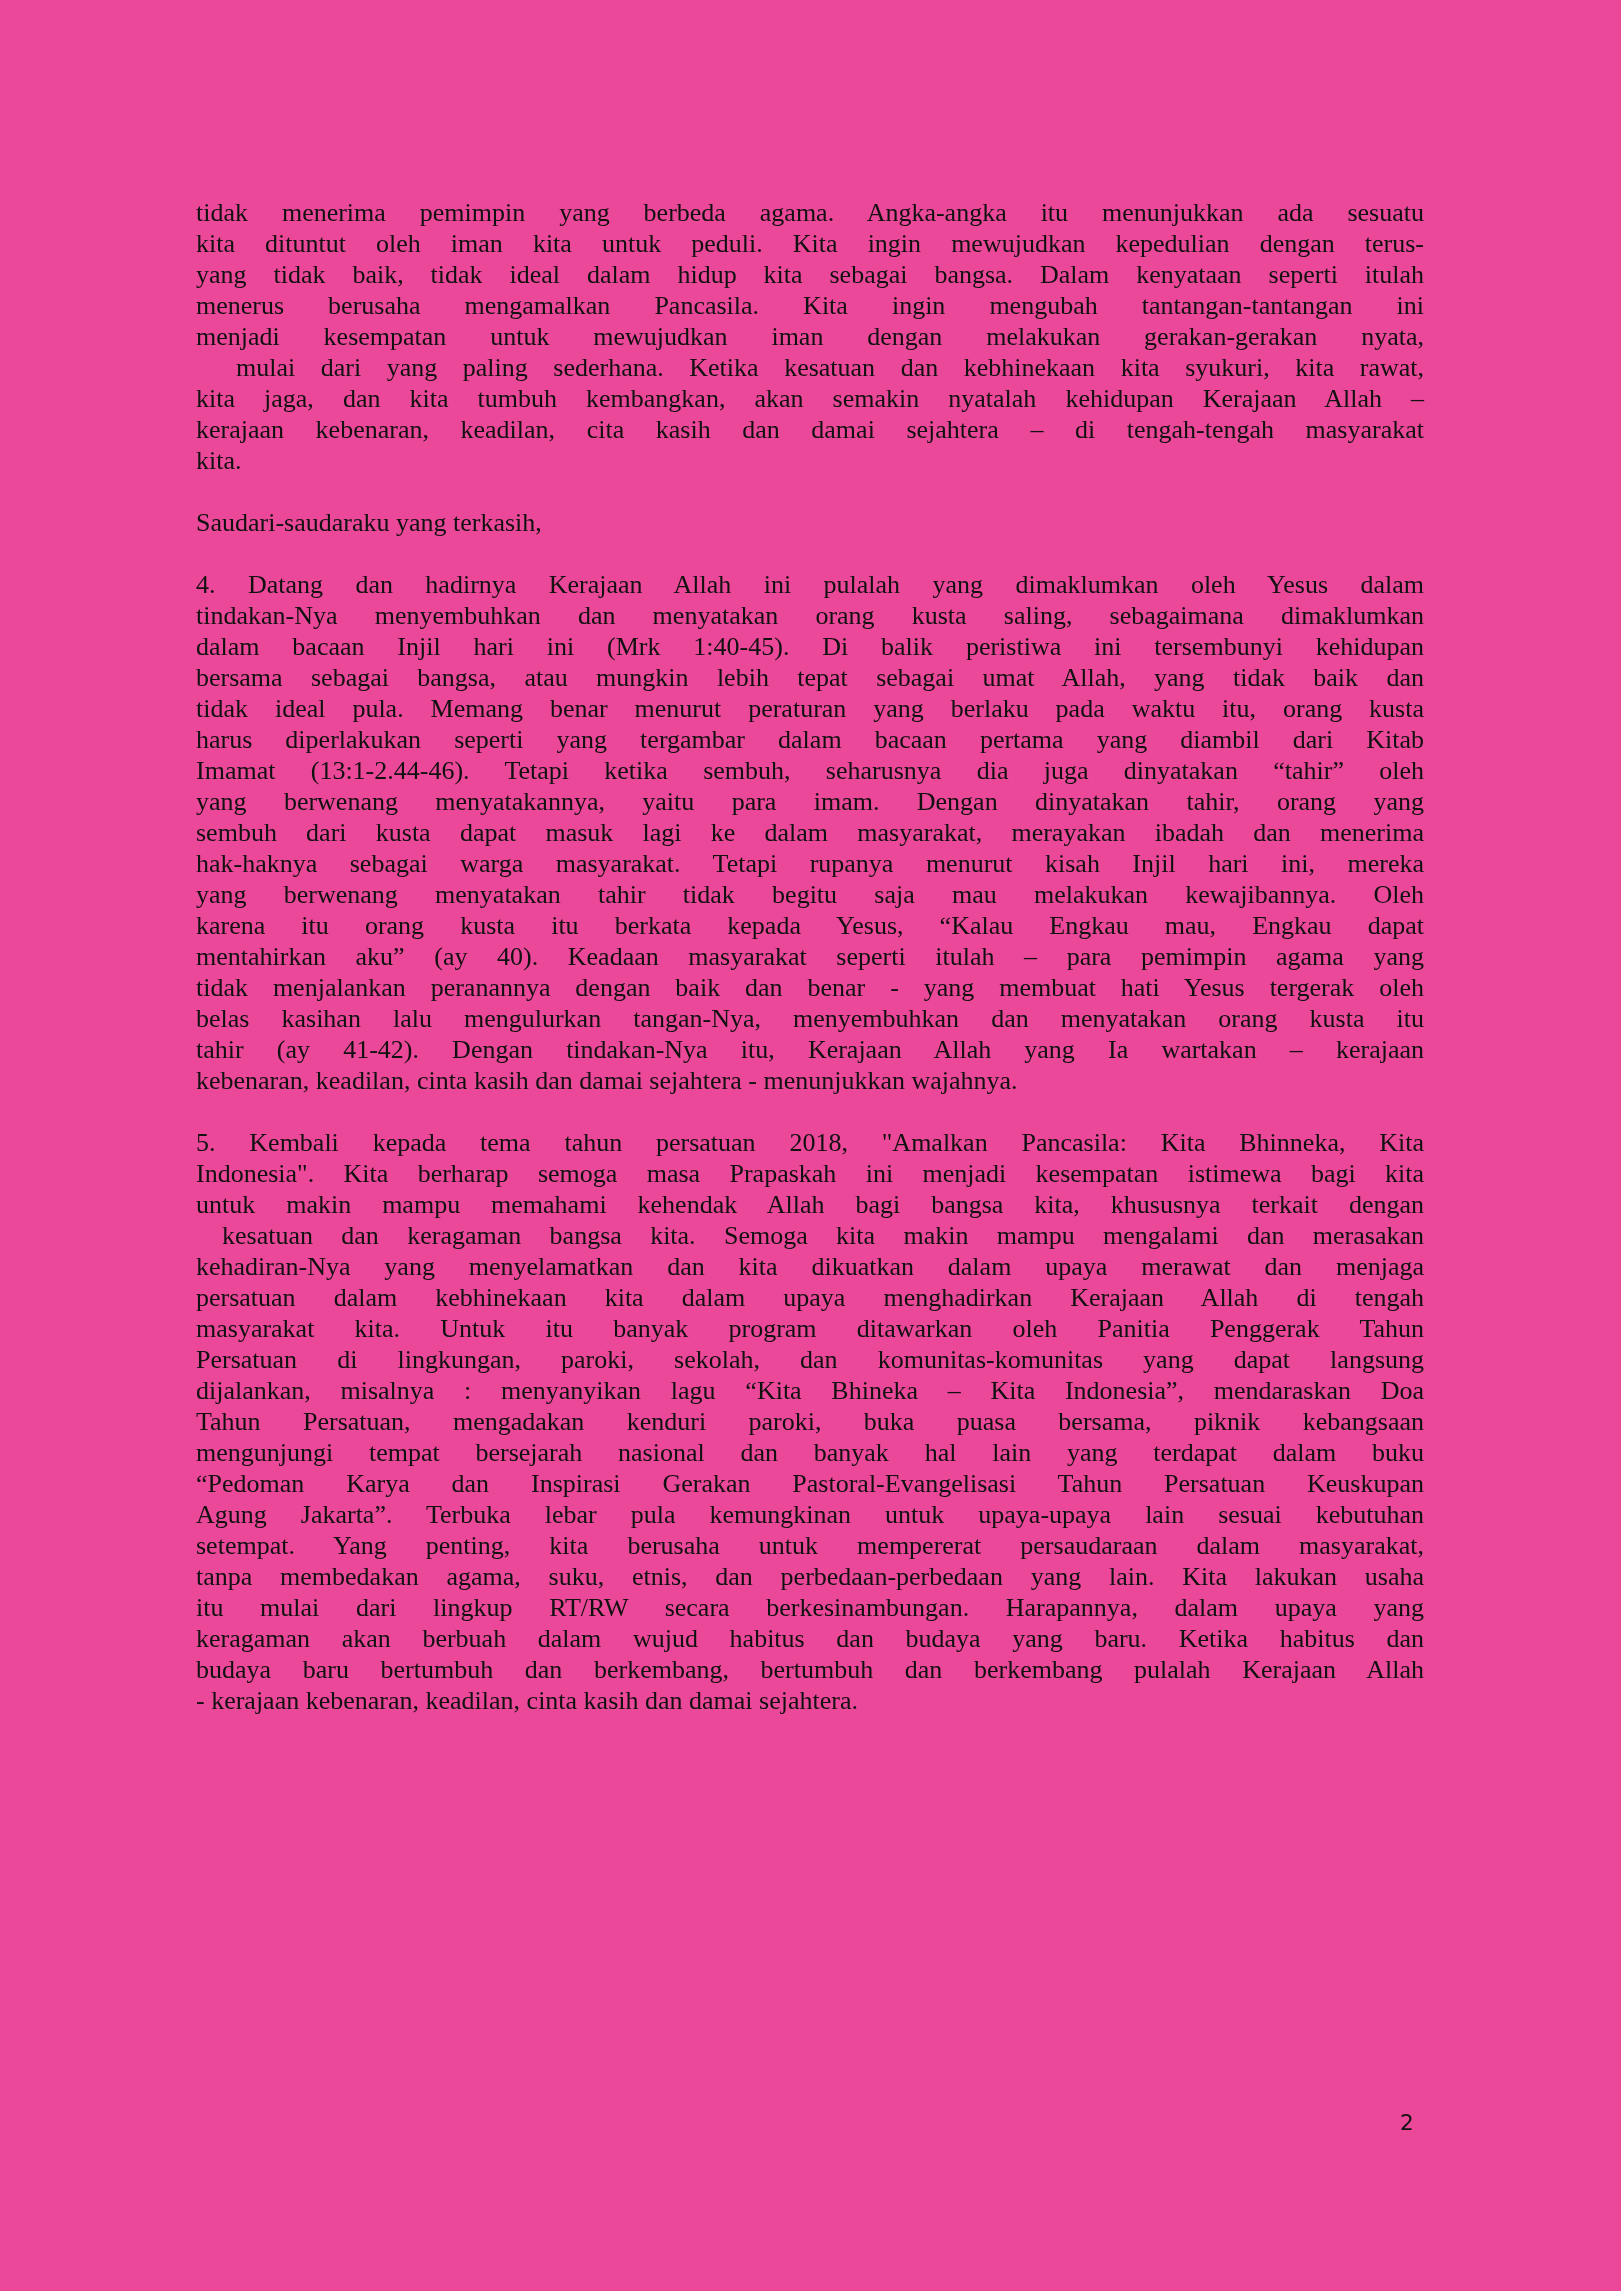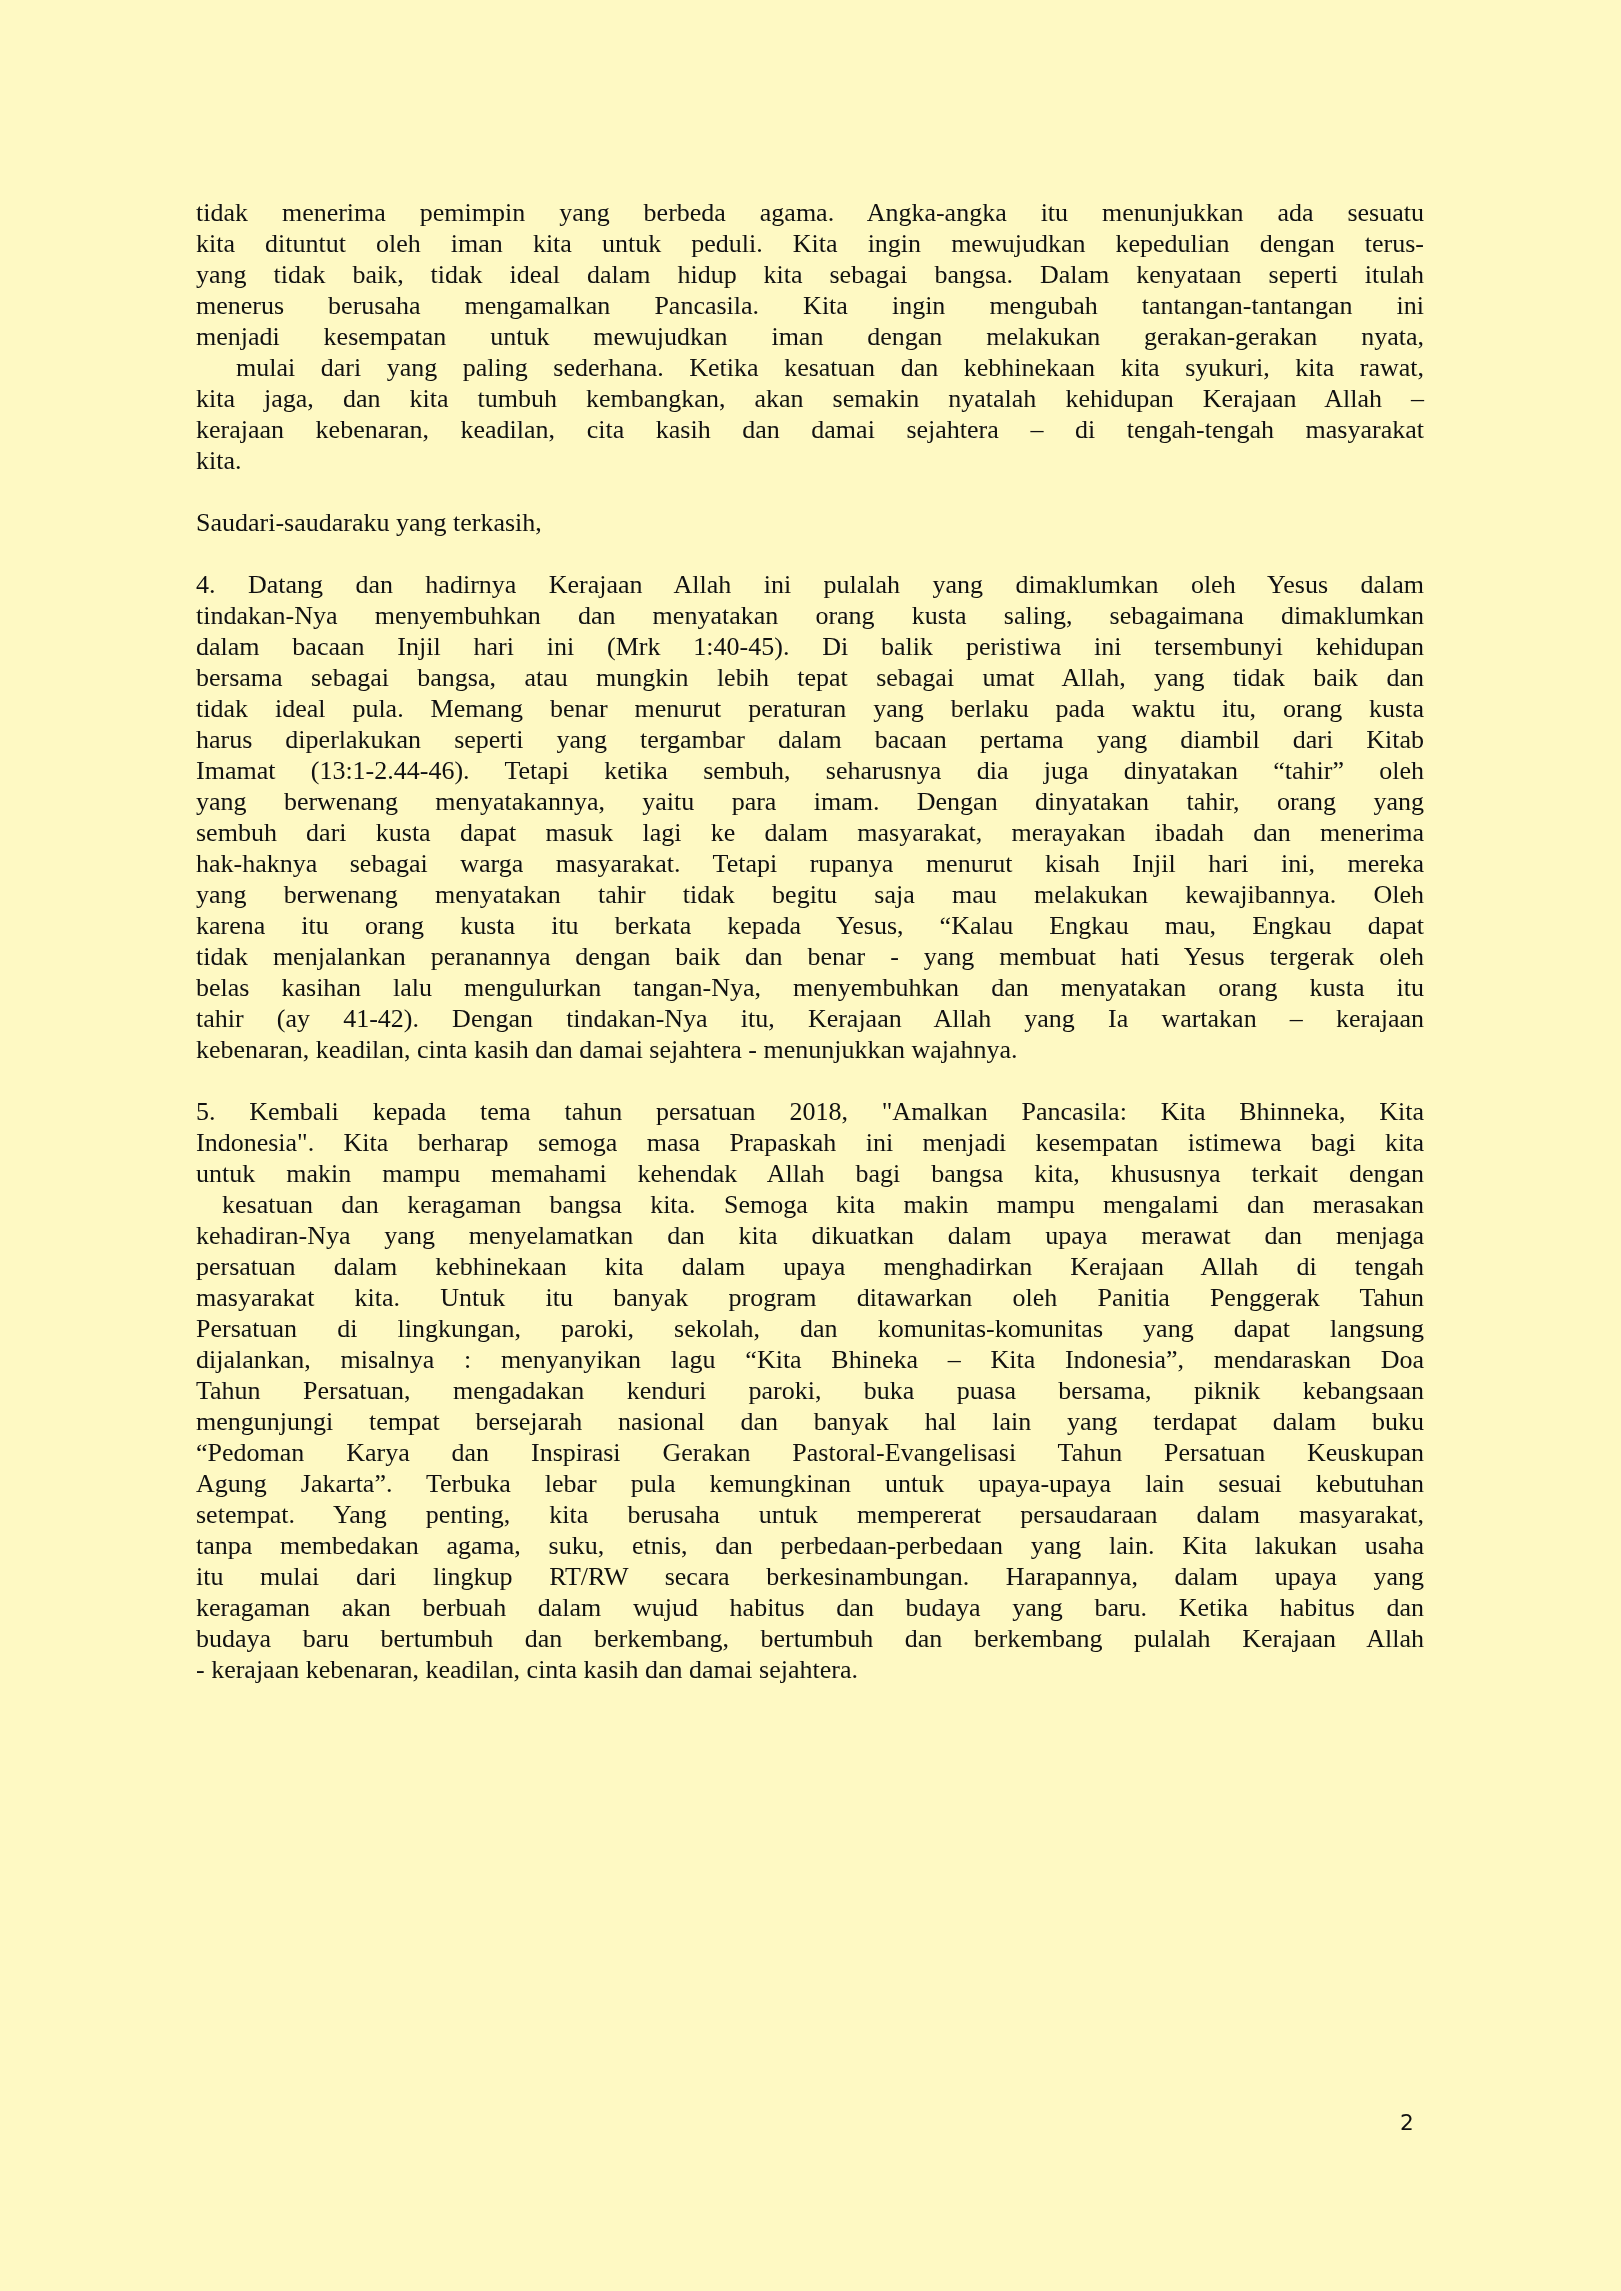--- a/index.html
+++ b/index.html
@@ -1,17 +1,17 @@
 <!DOCTYPE html>
 <html><head>
 <meta charset="utf-8">
 <style>
   html, body { margin: 0; padding: 0; background: #ffffff; }
   body { width: 1621px; height: 2292px; position: relative; overflow: hidden; }
-  .page { position: absolute; left: 0; top: 0; width: 1621px; height: 2292px; background: #fef9c3; }
+  .page { position: absolute; left: 0; top: 0; width: 1621px; height: 2292px; background: #ec4899; }
   .text-block {
     position: absolute; left: 196px; top: 197px; width: 1228px;
     font-family: "Liberation Serif", "DejaVu Serif", serif;
     font-size: 26px; line-height: 31px; color: #111111;
   }
   .para { margin: 0 0 31px 0; }
   .line {
     display: block; white-space: nowrap; height: 31px;
     text-align: justify; text-align-last: justify;
   }
@@ -47,20 +47,21 @@
         <span class="line" style="white-space: normal;">dalam bacaan Injil hari ini (Mrk 1:40-45). Di balik peristiwa ini tersembunyi kehidupan</span>
         <span class="line" style="white-space: normal;">bersama sebagai bangsa, atau mungkin lebih tepat sebagai umat Allah, yang tidak baik dan</span>
         <span class="line" style="white-space: normal;">tidak ideal pula. Memang benar menurut peraturan yang berlaku pada waktu itu, orang kusta</span>
         <span class="line" style="white-space: normal;">harus diperlakukan seperti yang tergambar dalam bacaan pertama yang diambil dari Kitab</span>
         <span class="line" style="white-space: normal;">Imamat (13:1-2.44-46). Tetapi ketika sembuh, seharusnya dia juga dinyatakan “tahir” oleh</span>
         <span class="line" style="white-space: normal;">yang berwenang menyatakannya, yaitu para imam. Dengan dinyatakan tahir, orang yang</span>
         <span class="line" style="white-space: normal;">sembuh dari kusta dapat masuk lagi ke dalam masyarakat, merayakan ibadah dan menerima</span>
         <span class="line" style="white-space: normal;">hak-haknya sebagai warga masyarakat. Tetapi rupanya menurut kisah Injil hari ini, mereka</span>
         <span class="line" style="white-space: normal;">yang berwenang menyatakan tahir tidak begitu saja mau melakukan kewajibannya. Oleh</span>
         <span class="line" style="white-space: normal;">karena itu orang kusta itu berkata kepada Yesus, “Kalau Engkau mau, Engkau dapat</span>
+        <span class="line" style="white-space: normal;">mentahirkan aku” (ay 40). Keadaan masyarakat seperti itulah – para pemimpin agama yang</span>
         <span class="line" style="white-space: normal;">tidak menjalankan peranannya dengan baik dan benar - yang membuat hati Yesus tergerak oleh</span>
         <span class="line" style="white-space: normal;">belas kasihan lalu mengulurkan tangan-Nya, menyembuhkan dan menyatakan orang kusta itu</span>
         <span class="line" style="white-space: normal;">tahir (ay 41-42). Dengan tindakan-Nya itu, Kerajaan Allah yang Ia wartakan – kerajaan</span>
         <span class="line last" style="white-space: nowrap;">kebenaran, keadilan, cinta kasih dan damai sejahtera - menunjukkan wajahnya.</span>
       </p>
       <p class="para">
         <span class="line" style="white-space: normal;">5. Kembali kepada tema tahun persatuan 2018, "Amalkan Pancasila: Kita Bhinneka, Kita</span>
         <span class="line" style="white-space: normal;">Indonesia". Kita berharap semoga masa Prapaskah ini  menjadi kesempatan istimewa bagi kita</span>
         <span class="line" style="white-space: normal;">untuk makin mampu memahami kehendak Allah bagi bangsa kita, khususnya terkait dengan</span>
         <span class="line" style="white-space: normal; margin-left: 26px;">kesatuan dan keragaman bangsa kita. Semoga kita makin mampu mengalami dan merasakan</span>

